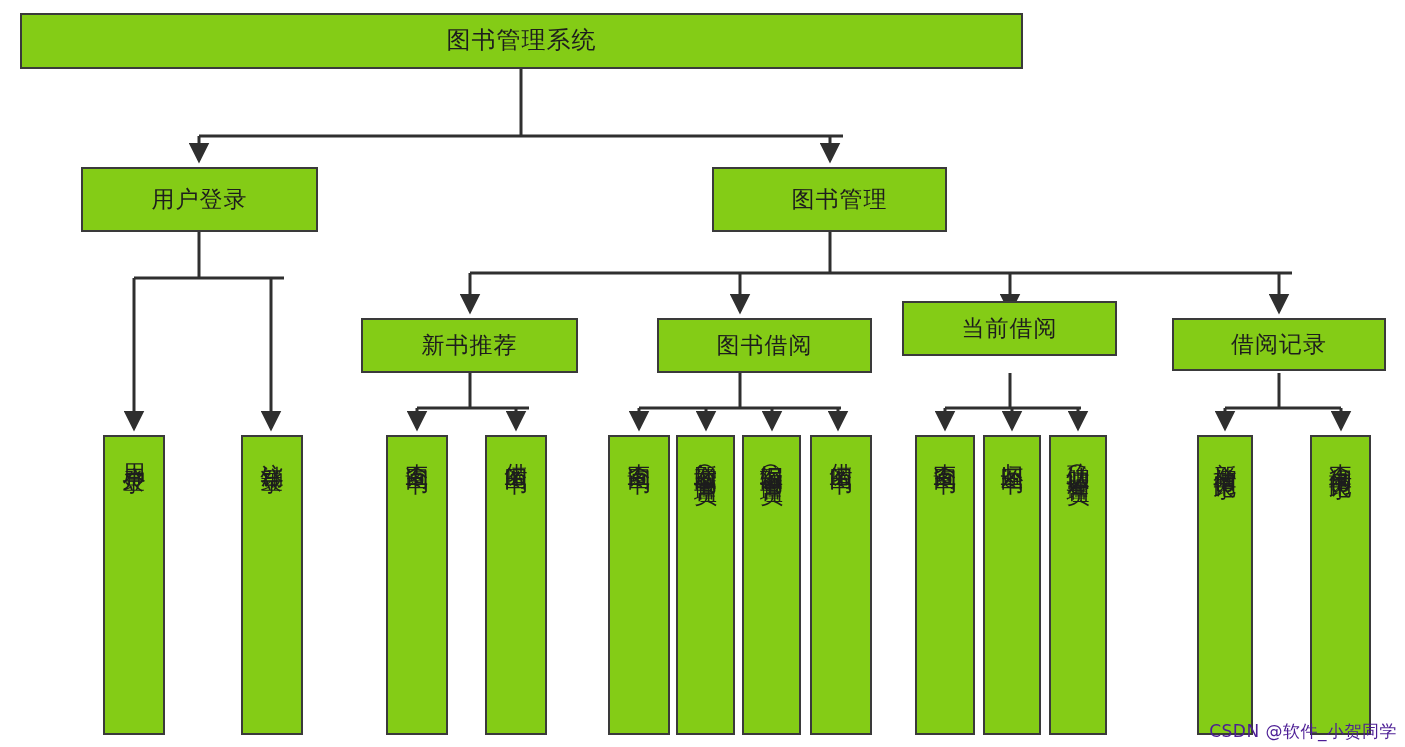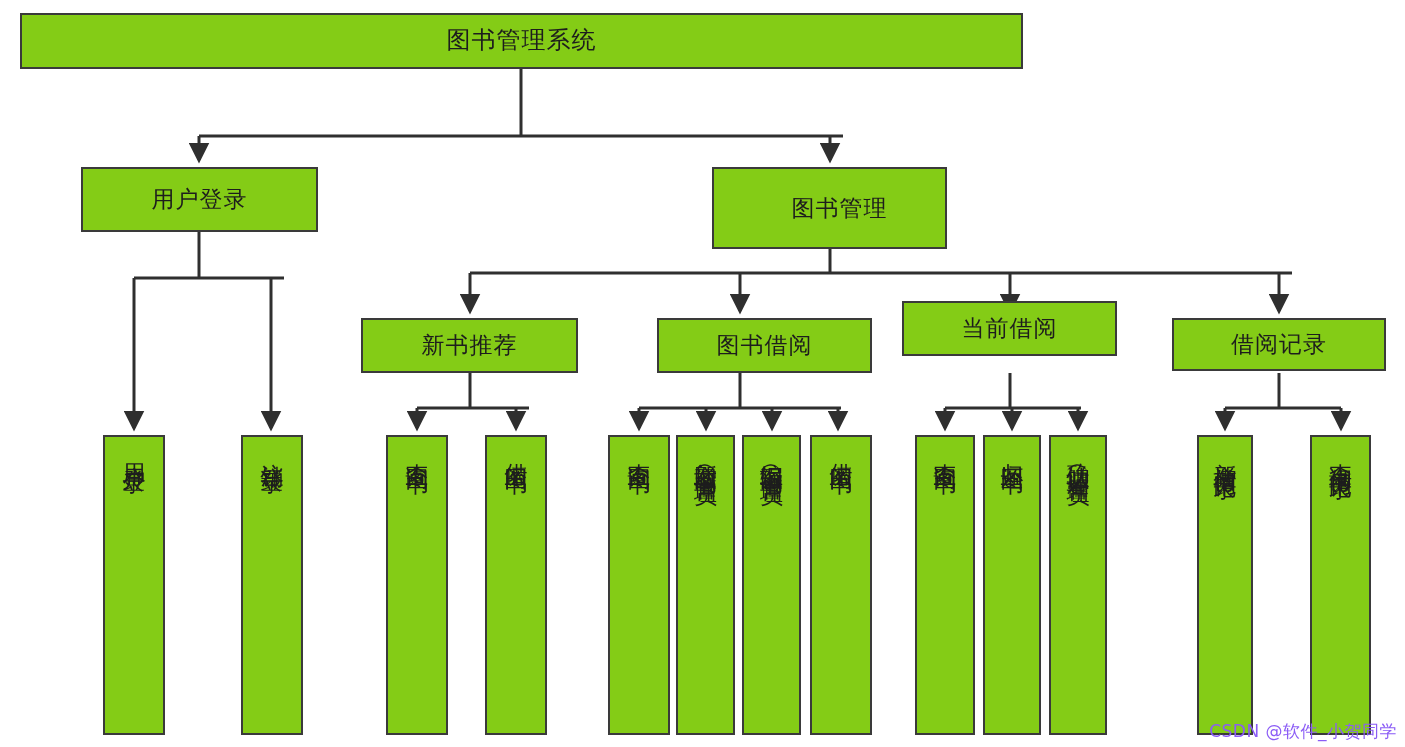--- a/index.html
+++ b/index.html
@@ -61,21 +61,21 @@
     white-space: nowrap;
   }
   .node.root .label {
     font-size: 24px;
   }
   #watermark {
     position: absolute;
     right: 8px;
     bottom: 4px;
     font-size: 17px;
-    color: #8b5cf6;
+    color: #4c1d95;
     z-index: 5;
     white-space: nowrap;
     letter-spacing: 0.5px;
   }
 </style>
 </head>
 <body>
 
 <div id="canvas">
 
@@ -129,21 +129,21 @@
     </g>
   </svg>
 
   <div class="node horiz root" style="left: 20px; top: 13px; width: 1003px; height: 56px;">
     <span class="label">图书管理系统</span>
   </div>
 
   <div class="node horiz" style="left: 81px; top: 167px; width: 237px; height: 65px;">
     <span class="label">用户登录</span>
   </div>
-  <div class="node horiz" style="left: 712px; top: 167px; width: 235px; height: 82px; padding-left: 20px;">
+  <div class="node horiz" style="left: 712px; top: 167px; width: 235px; height: 65px; padding-left: 20px;">
     <span class="label">图书管理</span>
   </div>
 
   <div class="node horiz" style="left: 361px; top: 318px; width: 217px; height: 55px;">
     <span class="label">新书推荐</span>
   </div>
   <div class="node horiz" style="left: 632px; top: 318px; width: 215px; height: 55px; margin-left: 25px;">
     <span class="label">图书借阅</span>
   </div>
   <div class="node horiz" style="left: 902px; top: 301px; width: 215px; height: 55px;">

